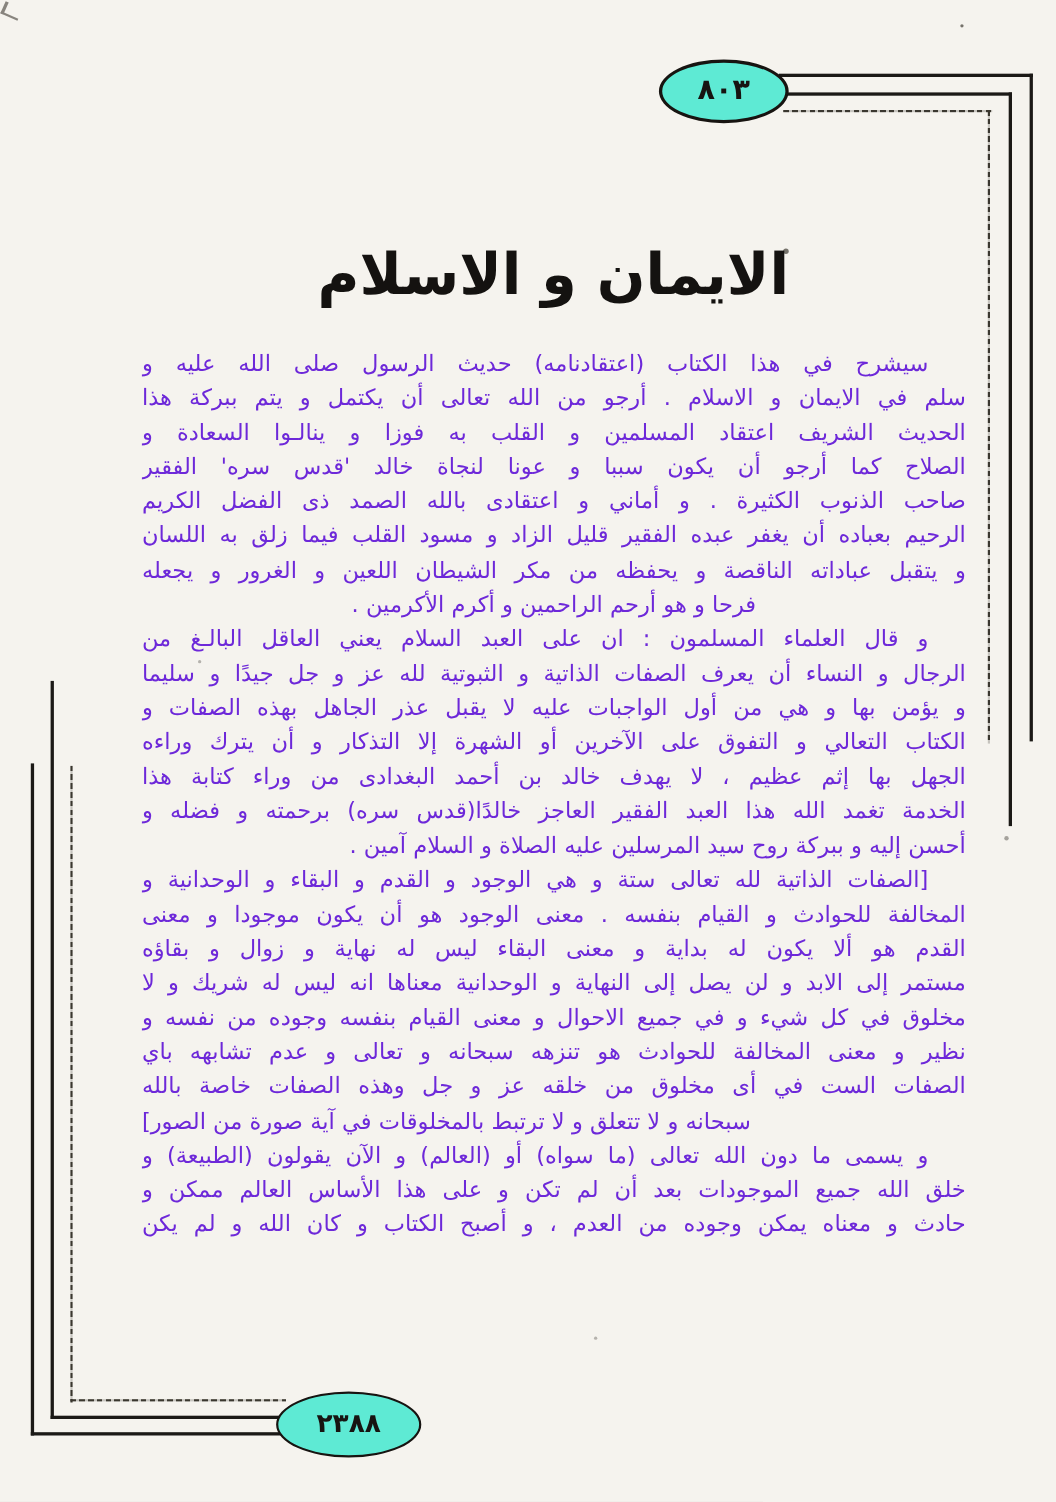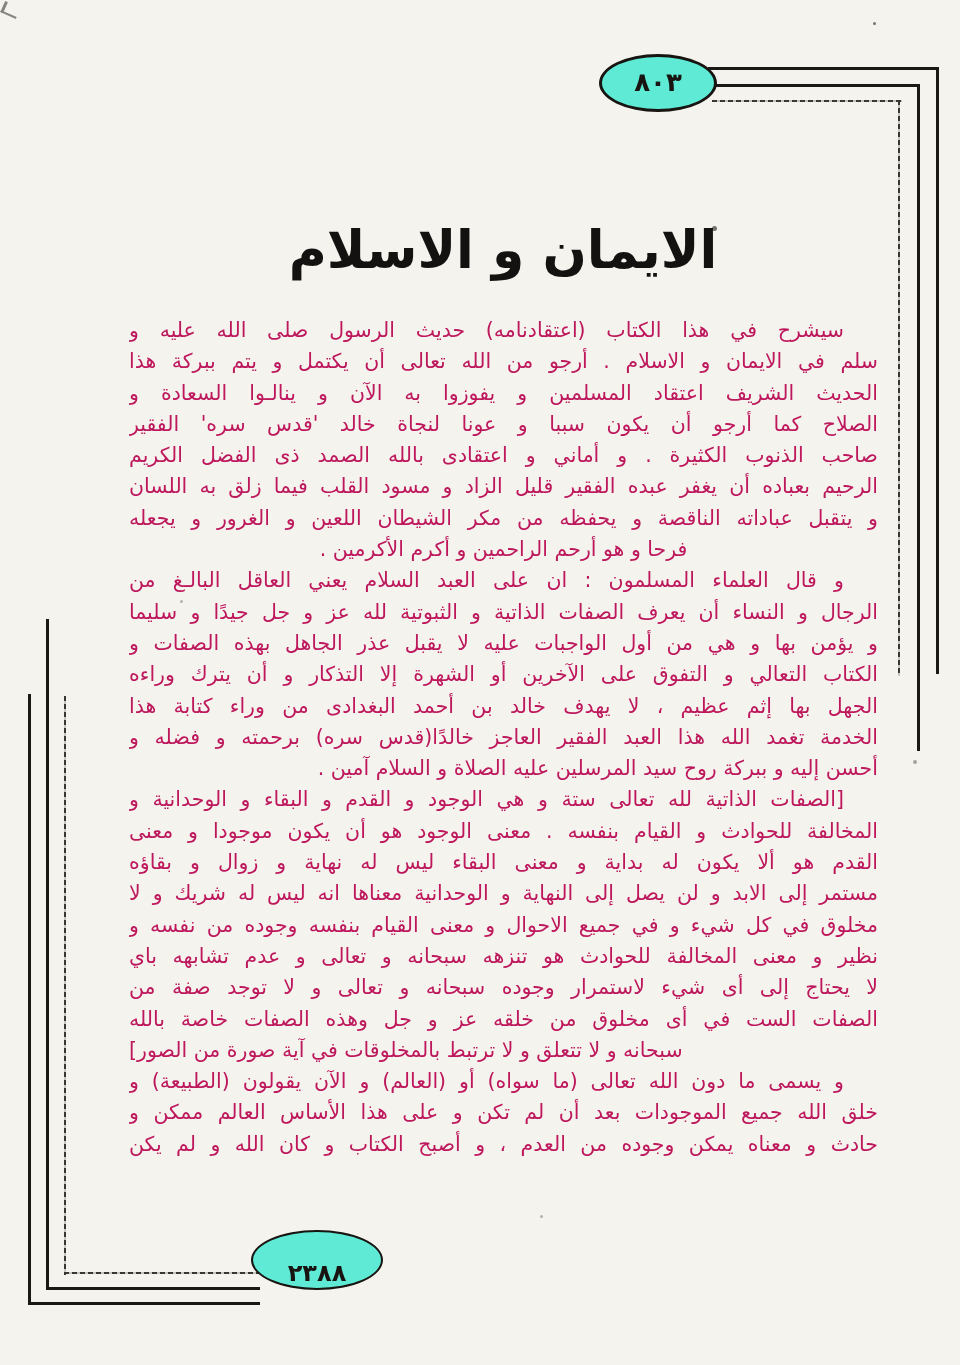--- a/index.html
+++ b/index.html
@@ -36,41 +36,41 @@
     z-index: 5;
   }
   .cartouche .num {
     font-size: 26px;
     font-weight: bold;
     letter-spacing: 4px;
     color: #171411;
     transform: translateY(-1px);
   }
   #top-cartouche    { left: 599px; top: 54px;  width: 112px; height: 52px; }
-  #bottom-cartouche { left: 251px; top: 1230px; width: 128px; height: 56px; border-width: 2.5px; align-items: flex-end; }
+  #bottom-cartouche { left: 251px; top: 1265px; width: 128px; height: 56px; border-width: 2.5px; }
   #bottom-cartouche .num { font-size: 24px; letter-spacing: 3px; }
   
   .title {
     position: absolute;
     left: 128px; width: 750px; top: 200px; height: 100px;
     direction: rtl;
     text-align: center;
     font-size: 52px;
     font-weight: bold;
     color: #141210;
     line-height: 100px;
     letter-spacing: 1px;
   }
   
   .body-text {
     position: absolute;
     left: 129px; top: 315px; width: 749px;
     direction: rtl;
     font-size: 20.5px;
-    color: #be185d;
+    color: #6d28d9;
     text-rendering: optimizeLegibility;
   }
   .para { margin: 0; }
   .line {
     height: 31.3px;
     line-height: 31.3px;
     overflow: hidden;
     text-align: justify;
     text-align-last: justify;
     white-space: nowrap;
@@ -123,21 +123,21 @@
   <div class="cartouche" id="bottom-cartouche">
     <span class="num">٢٣٨٨</span>
   </div>
 
   <div class="title">الايمان و الاسلام</div>
 
   <div class="body-text">
       <div class="para">
         <div class="line first-indent" style="text-align-last: justify;">سيشرح في هذا الكتاب (اعتقادنامه) حديث الرسول صلى الله عليه و</div>
         <div class="line" style="text-align-last: justify;">سلم في الايمان و الاسلام . أرجو من الله تعالى أن يكتمل و يتم ببركة هذا</div>
-        <div class="line" style="text-align-last: justify;">الحديث الشريف اعتقاد المسلمين و يفوزوا به الآن و ينالـوا السعادة و</div>
+        <div class="line" style="text-align-last: justify;">الحديث الشريف اعتقاد المسلمين و القلب به فوزا و ينالـوا السعادة و</div>
         <div class="line" style="text-align-last: justify;">الصلاح كما أرجو أن يكون سببا و عونا لنجاة خالد 'قدس سره' الفقير</div>
         <div class="line" style="text-align-last: justify;">صاحب الذنوب الكثيرة . و أماني و اعتقادى بالله الصمد ذى الفضل الكريم</div>
         <div class="line" style="text-align-last: justify;">الرحيم بعباده أن يغفر عبده الفقير قليل الزاد و مسود القلب فيما زلق به اللسان</div>
         <div class="line" style="text-align-last: justify;">و يتقبل عباداته الناقصة و يحفظه من مكر الشيطان اللعين و الغرور و يجعله</div>
         <div class="line" style="text-align-last: center; text-align: center;">فرحا و هو أرحم الراحمين و أكرم الأكرمين .</div>
       </div>
       <div class="para">
         <div class="line first-indent" style="text-align-last: justify;">و قال العلماء المسلمون : ان على العبد السلام يعني العاقل البالـغ من</div>
         <div class="line" style="text-align-last: justify;">الرجال و النساء أن يعرف الصفات الذاتية و الثبوتية لله عز و جل جيدًا و سليما</div>
         <div class="line" style="text-align-last: justify;">و يؤمن بها و هي من أول الواجبات عليه لا يقبل عذر الجاهل بهذه الصفات و</div>
@@ -146,21 +146,20 @@
         <div class="line" style="text-align-last: justify;">الخدمة تغمد الله هذا العبد الفقير العاجز خالدًا(قدس سره) برحمته و فضله و</div>
         <div class="line" style="text-align-last: right;">أحسن إليه و ببركة روح سيد المرسلين عليه الصلاة و السلام آمين .</div>
       </div>
       <div class="para">
         <div class="line first-indent" style="text-align-last: justify;">[الصفات الذاتية لله تعالى ستة و هي الوجود و القدم و البقاء و الوحدانية و</div>
         <div class="line" style="text-align-last: justify;">المخالفة للحوادث و القيام بنفسه . معنى الوجود هو أن يكون موجودا و معنى</div>
         <div class="line" style="text-align-last: justify;">القدم هو ألا يكون له بداية و معنى البقاء ليس له نهاية و زوال و بقاؤه</div>
         <div class="line" style="text-align-last: justify;">مستمر إلى الابد و لن يصل إلى النهاية و الوحدانية معناها انه ليس له شريك و لا</div>
         <div class="line" style="text-align-last: justify;">مخلوق في كل شيء و في جميع الاحوال و معنى القيام بنفسه وجوده من نفسه و</div>
         <div class="line" style="text-align-last: justify;">نظير و معنى المخالفة للحوادث هو تنزهه سبحانه و تعالى و عدم تشابهه باي</div>
-        <div class="line" style="text-align-last: justify;">لا يحتاج إلى أى شيء لاستمرار وجوده سبحانه و تعالى و لا توجد صفة من</div>
         <div class="line" style="text-align-last: justify;">الصفات الست في أى مخلوق من خلقه عز و جل وهذه الصفات خاصة بالله</div>
         <div class="line" style="text-align-last: left; text-align: left;">سبحانه و لا تتعلق و لا ترتبط بالمخلوقات في آية صورة من الصور]</div>
       </div>
       <div class="para">
         <div class="line first-indent" style="text-align-last: justify;">و يسمى ما دون الله تعالى (ما سواه) أو (العالم) و الآن يقولون (الطبيعة) و</div>
         <div class="line" style="text-align-last: justify;">خلق الله جميع الموجودات بعد أن لم تكن و على هذا الأساس العالم ممكن و</div>
         <div class="line" style="text-align-last: justify;">حادث و معناه يمكن وجوده من العدم ، و أصبح الكتاب و كان الله و لم يكن</div>
       </div>
     </div>
 

